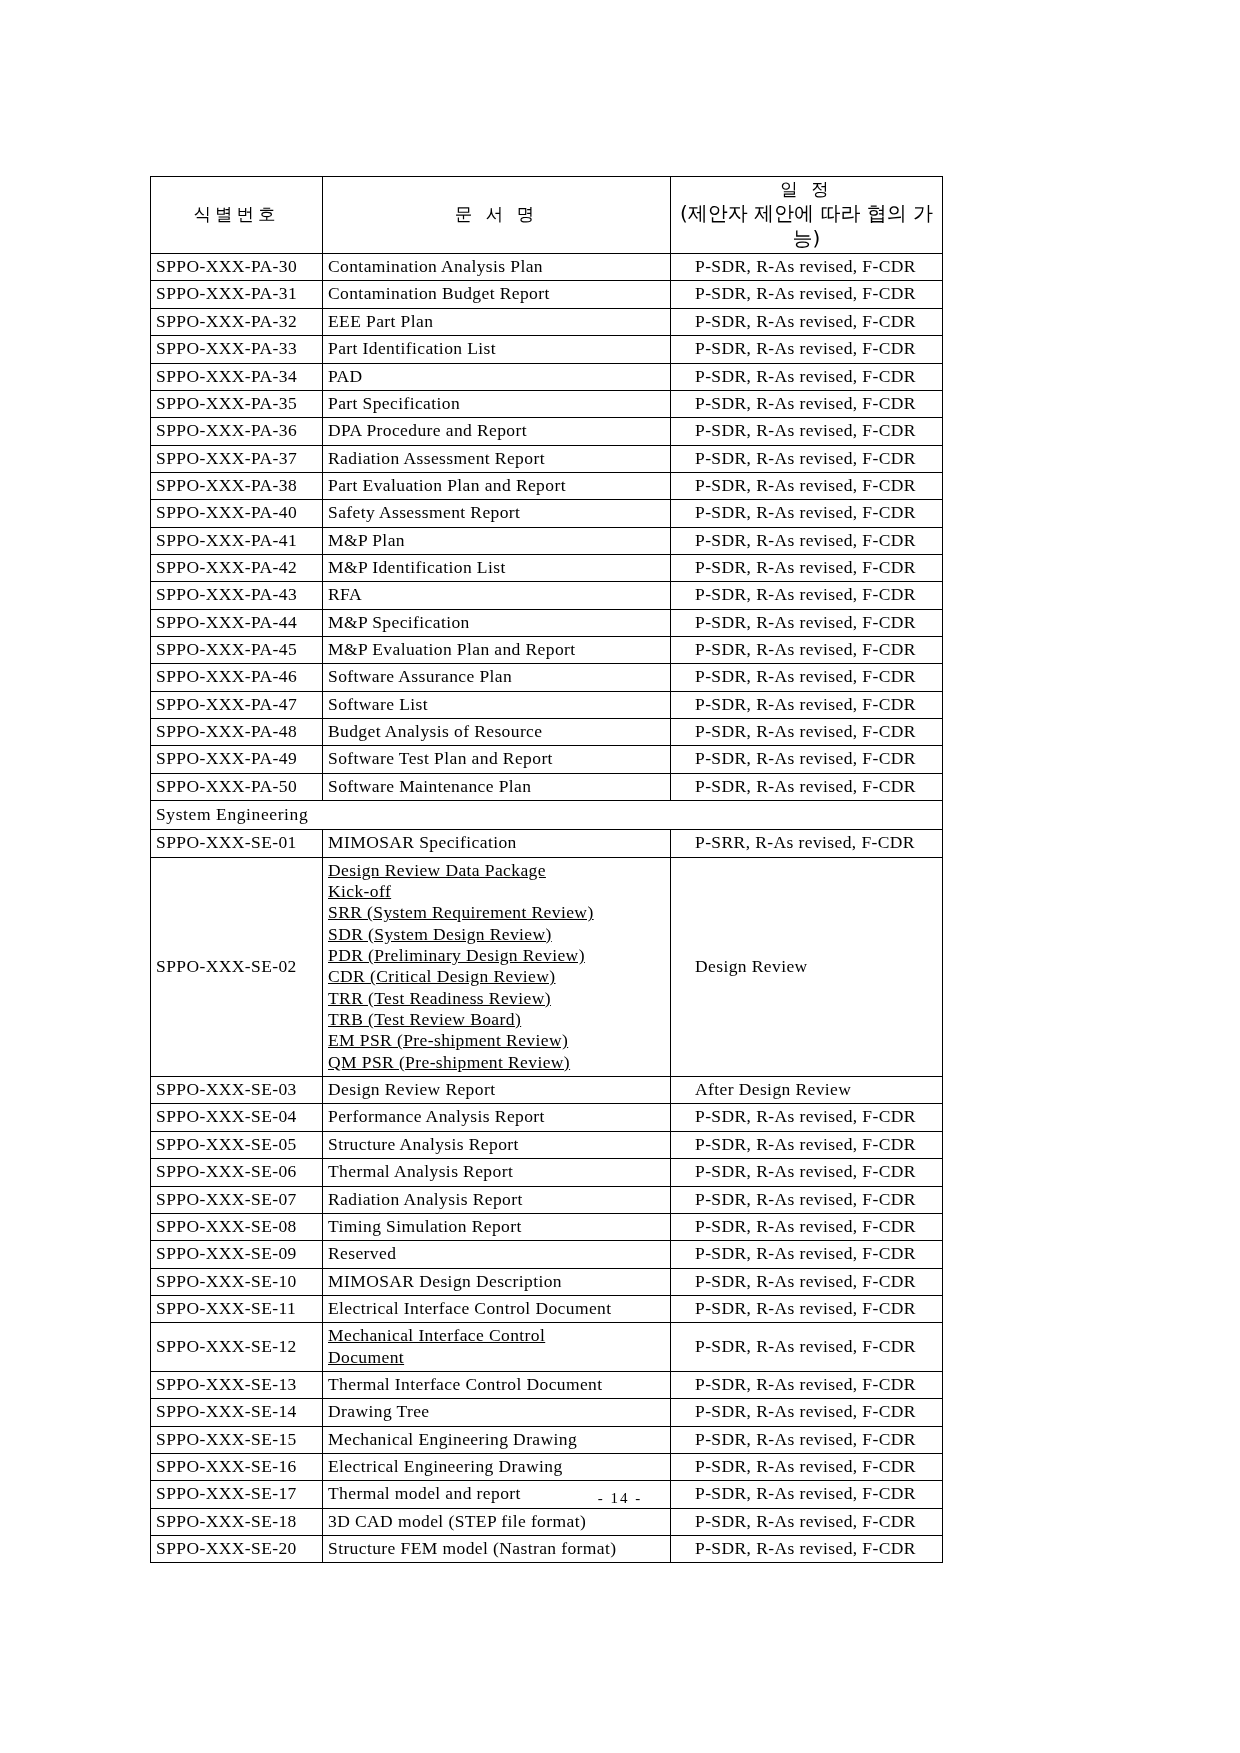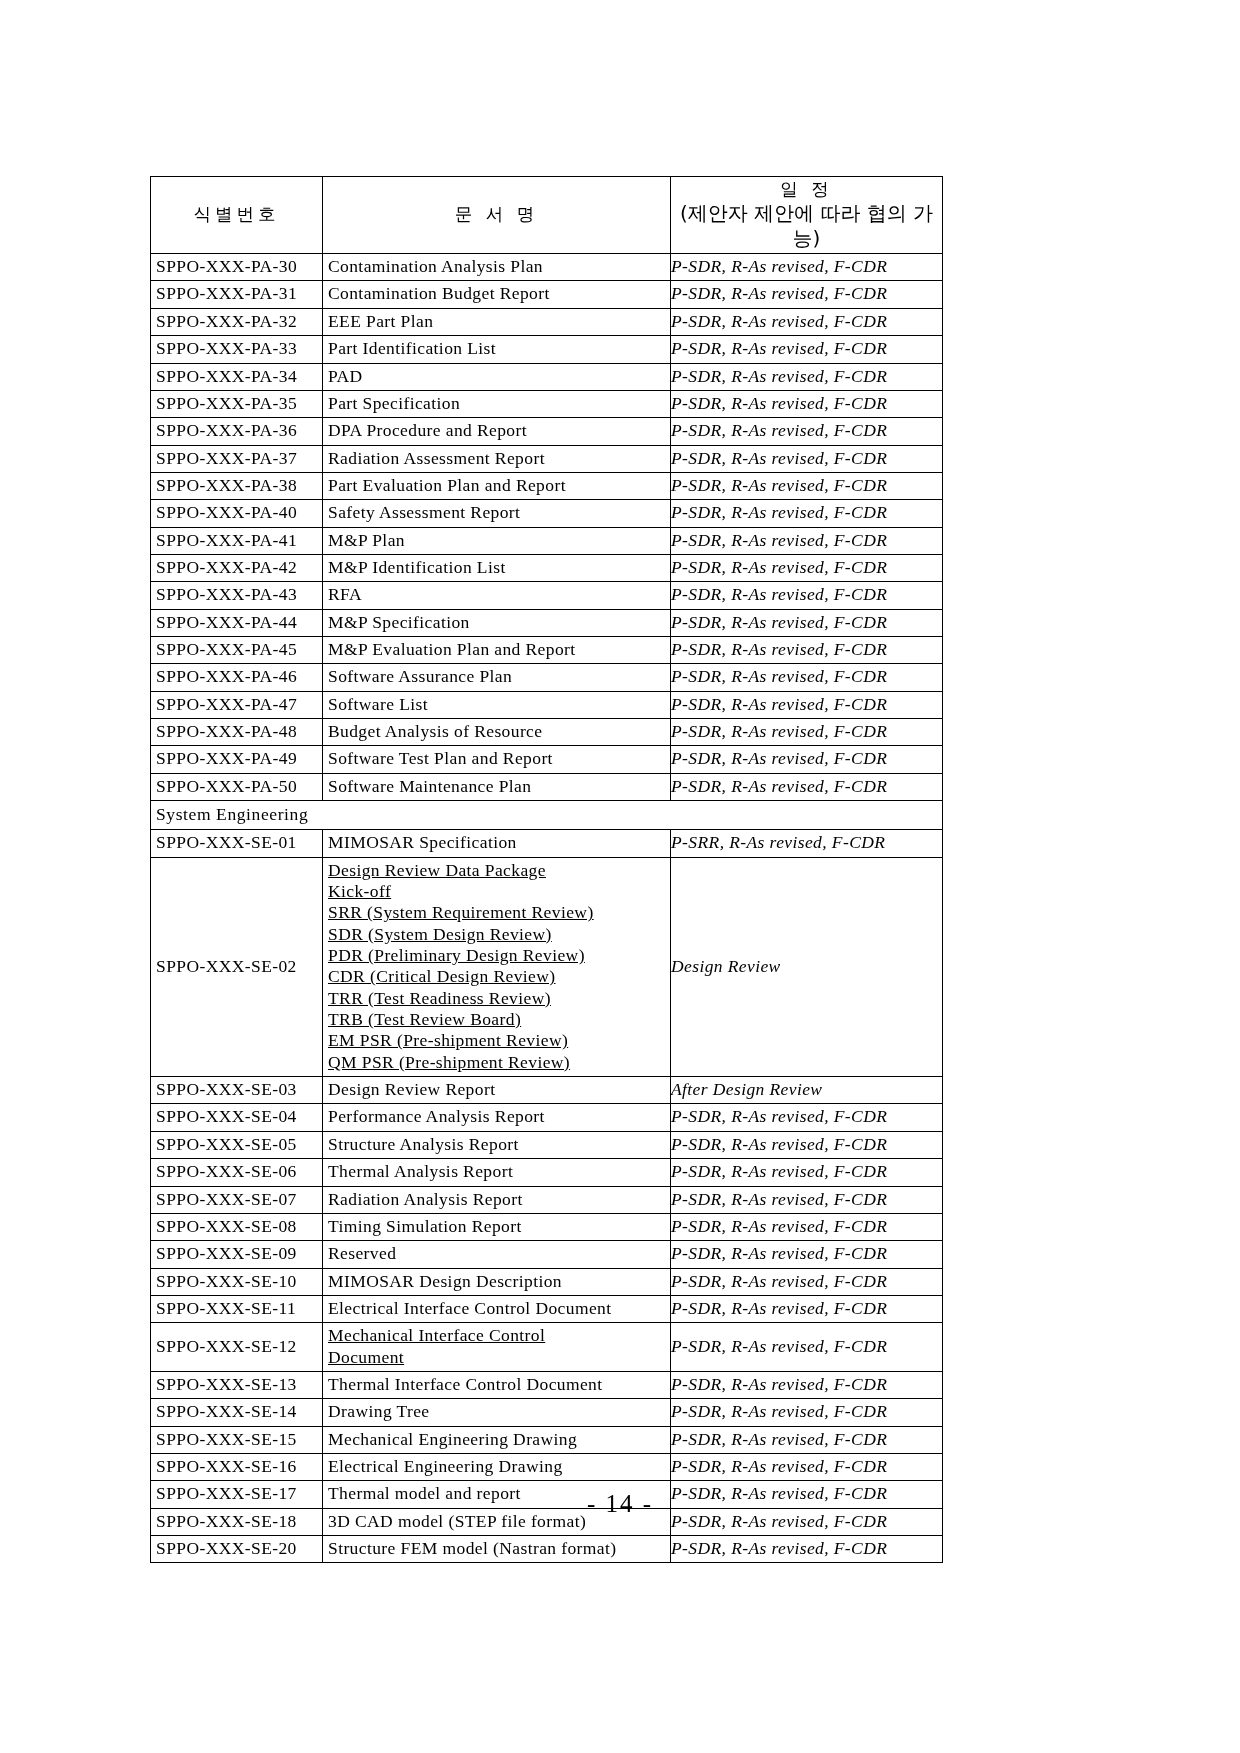--- a/index.html
+++ b/index.html
@@ -57,22 +57,21 @@
     font-family: "DejaVu Sans", sans-serif;
     font-size: 20px;
     letter-spacing: 0px;
     display: block;
     margin-top: 1px;
   }
   td.cell-id, td.cell-name, td.cell-sch {
     text-align: left;
   }
   td.cell-sch {
-    padding-left: 0;
-    font-style: italic;
+    padding-left: 24px;
   }
   tr.section td {
     letter-spacing: 0.6px;
     padding-top: 3px;
     padding-bottom: 4px;
   }
   .multiline {
     white-space: pre-line;
     line-height: 1.2;
     padding-top: 5px;
@@ -81,21 +80,21 @@
   }
   td.vcenter {
     vertical-align: middle;
   }
   .page-number {
     position: absolute;
     left: 0;
     top: 1490px;
     width: 1240px;
     text-align: center;
-    font-size: 25px;
+    font-size: 15px;
     font-family: "Liberation Serif", serif;
     letter-spacing: 2px;
   }
 </style>
 </head>
 <body>
 
 <div class="page">
 
   <table class="doc-table">

